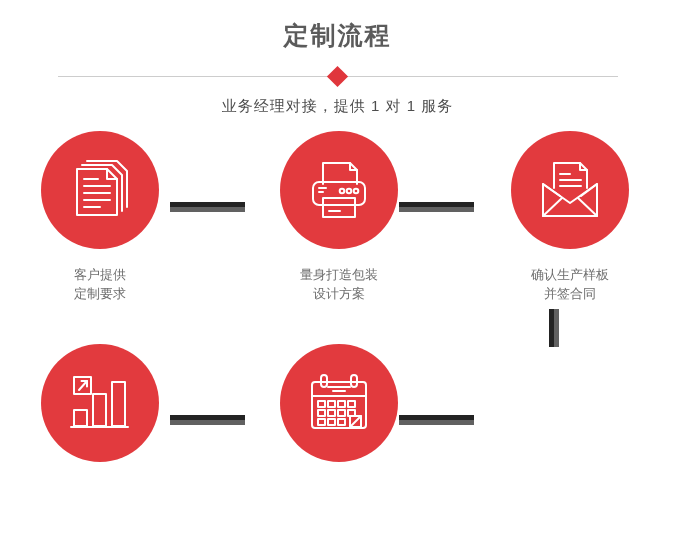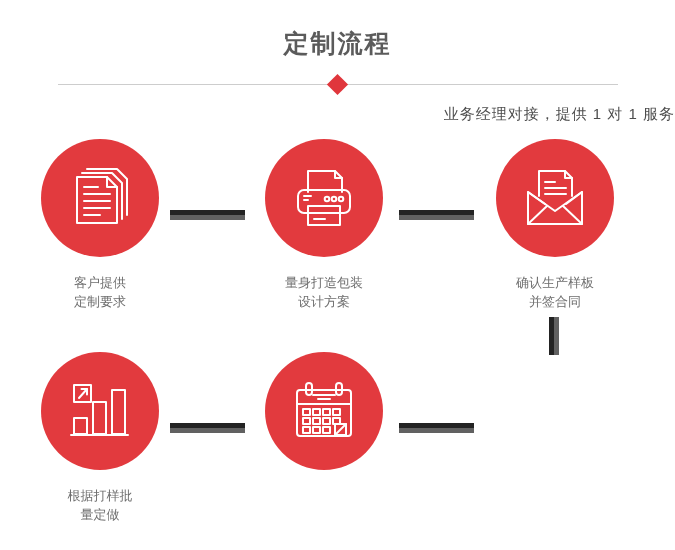--- a/index.html
+++ b/index.html
@@ -22,21 +22,21 @@
     padding-top: 14px;
     text-align: center;
     position: relative;
   }
   .page-title {
     font-size: 25px;
     font-weight: bold;
     color: #5b5b5b;
     letter-spacing: 2px;
     line-height: 34px;
-    margin: 12px;
+    margin: 4px;
   }
   .divider-wrap {
     position: relative;
     width: 560px;
     margin: 13px auto 0 auto;
     height: 22px;
   }
   .divider-line {
     position: absolute;
     top: 11px;
@@ -55,39 +55,38 @@
     margin-top: -7.5px;
     background: #e0363c;
     transform: rotate(45deg);
   }
   .subtitle {
     margin: 8px 0 0 0;
     font-size: 15px;
     color: #4d4d4d;
     letter-spacing: 1px;
     line-height: 22px;
-    text-align: right;
   }
 
   
   .flow {
     position: relative;
     width: 675px;
     height: 420px;
     padding-left: 47px;
   }
 
   .step {
     position: absolute;
     width: 180px;
     text-align: center;
   }
   .step.col0 { left: 10px; }
-  .step.col1 { left: 234px; font-family: Liberation Serif, serif; }
-  .step.col2 { left: 465px; }
+  .step.col1 { left: 249px; font-family: Liberation Serif, serif; }
+  .step.col2 { left: 480px; }
   .step.row0 { top: 14px; }
   .step.row1 { top: 227px; }
 
   .circle {
     width: 118px;
     height: 118px;
     border-radius: 50%;
     background: #e23a3e;
     margin: 0 auto;
     display: flex;
@@ -258,22 +257,20 @@
           <rect x="7" y="7" width="17" height="17"></rect>
           <path d="M12 20 L20 11"></path>
           <path d="M20 11 H14.5 M20 11 V16.5"></path>
           <rect x="7" y="40" width="13" height="16"></rect>
           <rect x="26" y="24" width="13" height="32"></rect>
           <rect x="45" y="12" width="13" height="44"></rect>
           <line x1="4" y1="57" x2="61" y2="57"></line>
         </svg>
       </span>
     </div>
-    <div class="step-label">根据打样批
-量定做</div>
   </div>
 
   <div class="step col1 row1">
     <div class="circle">
       <span>
         <svg width="66" height="66" viewBox="0 0 66 66" fill="none" stroke="#ffffff" stroke-width="2" stroke-linejoin="round" stroke-linecap="round">
           <rect x="6" y="12" width="54" height="46" rx="3"></rect>
           <line x1="6" y1="26" x2="60" y2="26"></line>
           <rect x="15" y="5" width="6" height="12" rx="3"></rect>
           <rect x="45" y="5" width="6" height="12" rx="3"></rect>

